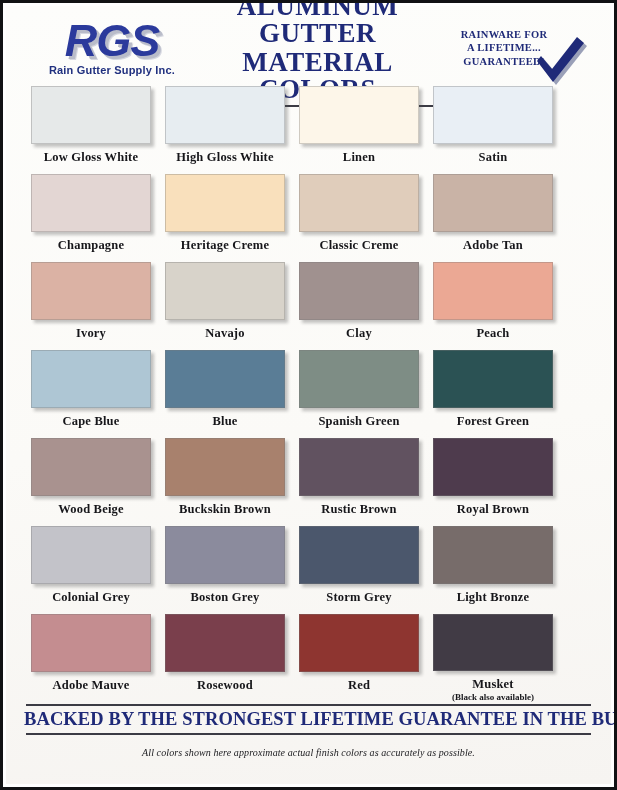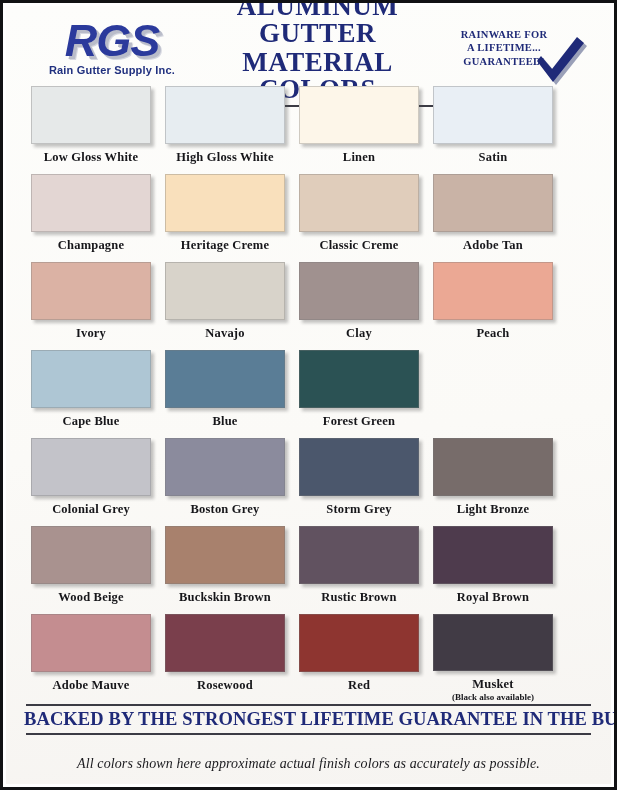--- a/index.html
+++ b/index.html
@@ -173,23 +173,23 @@
     font-weight: bold;
     font-size: 18.5px;
     color: #1f2a78;
     letter-spacing: 0.1px;
     line-height: 1.15;
     white-space: nowrap;
   }
   .footer-note {
     font-family: "Liberation Serif", serif;
     font-style: italic;
-    font-size: 14px;
+    font-size: 10px;
     color: #1a1a1e;
-    margin-top: 21px;
+    margin-top: 12px;
     letter-spacing: 0.1px;
   }
 </style>
 </head>
 <body>
 
 <div id="page">
   <div id="sheet">
 
     <div id="header">
@@ -274,58 +274,62 @@
         <div class="color-row">
           <div class="swatch-cell">
             <div class="swatch" style="background: rgb(174, 198, 212);"></div>
             <div class="swatch-label">Cape Blue</div>
           </div>
           <div class="swatch-cell">
             <div class="swatch" style="background: rgb(90, 125, 150);"></div>
             <div class="swatch-label">Blue</div>
           </div>
           <div class="swatch-cell">
+            <div class="swatch" style="background: rgb(126, 141, 133);"></div>
+            <div class="swatch-label">Spanish Green</div>
+          </div>
+          <div class="swatch-cell">
             <div class="swatch" style="background: rgb(43, 82, 84);"></div>
             <div class="swatch-label">Forest Green</div>
           </div>
         </div>
         <div class="color-row">
           <div class="swatch-cell">
+            <div class="swatch" style="background: rgb(169, 146, 143);"></div>
+            <div class="swatch-label">Wood Beige</div>
+          </div>
+          <div class="swatch-cell">
+            <div class="swatch" style="background: rgb(168, 129, 109);"></div>
+            <div class="swatch-label">Buckskin Brown</div>
+          </div>
+          <div class="swatch-cell">
+            <div class="swatch" style="background: rgb(97, 82, 96);"></div>
+            <div class="swatch-label">Rustic Brown</div>
+          </div>
+          <div class="swatch-cell">
+            <div class="swatch" style="background: rgb(78, 59, 77);"></div>
+            <div class="swatch-label">Royal Brown</div>
+          </div>
+        </div>
+        <div class="color-row">
+          <div class="swatch-cell">
             <div class="swatch" style="background: rgb(195, 195, 201);"></div>
             <div class="swatch-label">Colonial Grey</div>
           </div>
           <div class="swatch-cell">
             <div class="swatch" style="background: rgb(139, 139, 157);"></div>
             <div class="swatch-label">Boston Grey</div>
           </div>
           <div class="swatch-cell">
             <div class="swatch" style="background: rgb(75, 87, 108);"></div>
             <div class="swatch-label">Storm Grey</div>
           </div>
           <div class="swatch-cell">
             <div class="swatch" style="background: rgb(119, 108, 106);"></div>
             <div class="swatch-label">Light Bronze</div>
-          </div>
-        </div>
-        <div class="color-row">
-          <div class="swatch-cell">
-            <div class="swatch" style="background: rgb(169, 146, 143);"></div>
-            <div class="swatch-label">Wood Beige</div>
-          </div>
-          <div class="swatch-cell">
-            <div class="swatch" style="background: rgb(168, 129, 109);"></div>
-            <div class="swatch-label">Buckskin Brown</div>
-          </div>
-          <div class="swatch-cell">
-            <div class="swatch" style="background: rgb(97, 82, 96);"></div>
-            <div class="swatch-label">Rustic Brown</div>
-          </div>
-          <div class="swatch-cell">
-            <div class="swatch" style="background: rgb(78, 59, 77);"></div>
-            <div class="swatch-label">Royal Brown</div>
           </div>
         </div>
         <div class="color-row">
           <div class="swatch-cell">
             <div class="swatch" style="background: rgb(196, 141, 144);"></div>
             <div class="swatch-label">Adobe Mauve</div>
           </div>
           <div class="swatch-cell">
             <div class="swatch" style="background: rgb(122, 63, 76);"></div>
             <div class="swatch-label">Rosewood</div>

